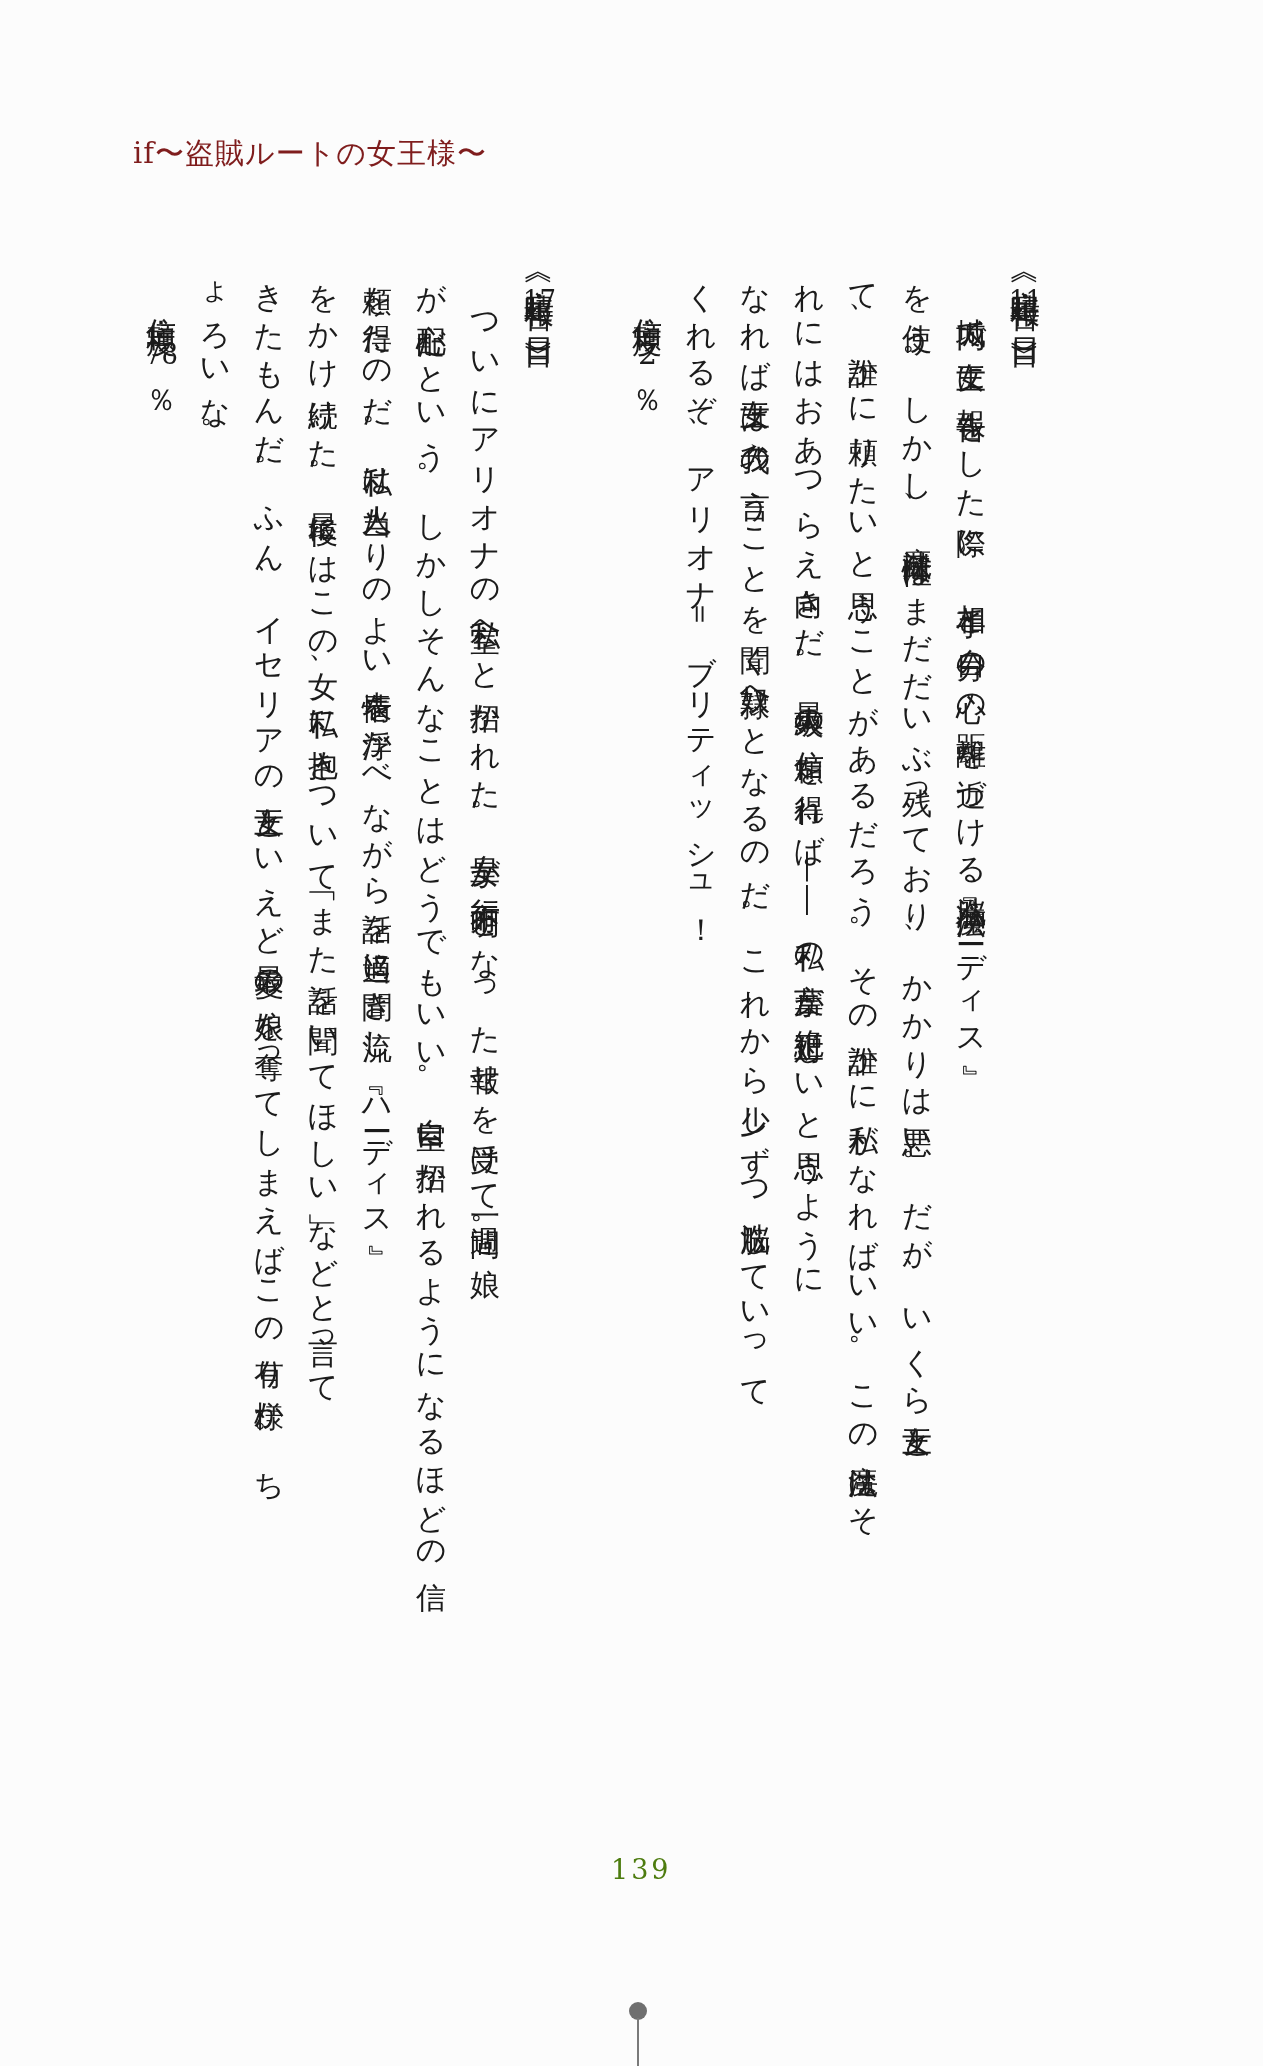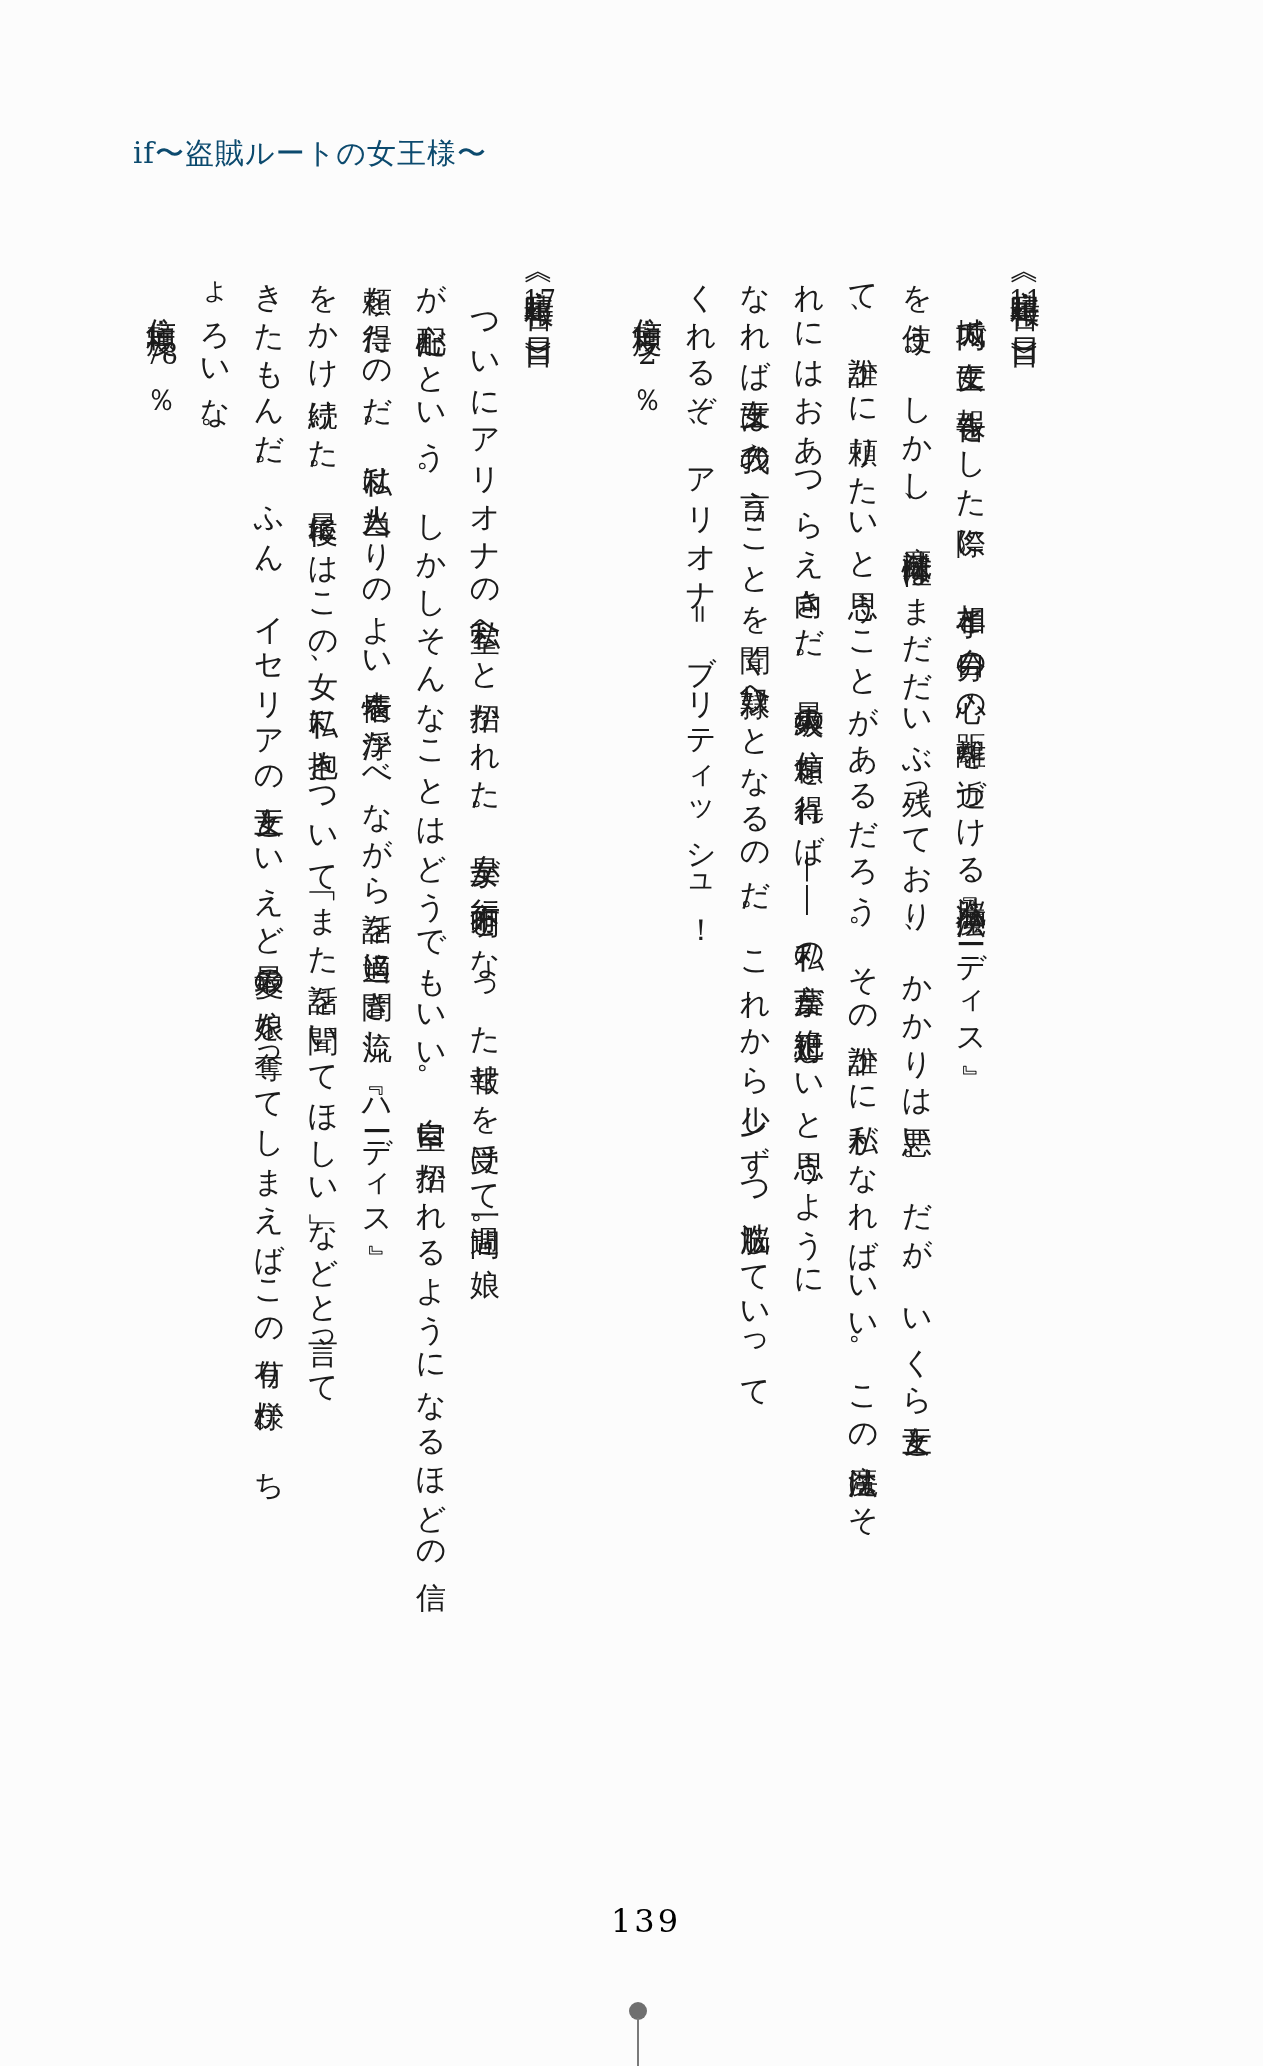--- a/index.html
+++ b/index.html
@@ -11,21 +11,21 @@
     color: #1b1b1b;
     overflow: hidden;
   }
 
   
   .running-header {
     position: absolute;
     left: 133px; top: 134px;
     font-size: 29px;
     letter-spacing: 1px;
-    color: #0c4a6e;
+    color: #7f1d1d;
     white-space: nowrap;
   }
 
   
   .vblock {
     position: absolute;
     top: 263px; right: 211px;
     width: 920px; height: 1400px;
     writing-mode: vertical-rl;
     text-orientation: mixed;
@@ -41,24 +41,24 @@
   .tight { letter-spacing: 2px; }  
   .tcy {                            
     text-combine-upright: all;
     -webkit-text-combine: horizontal;
     letter-spacing: 0;
   }
 
   
   .page-number {
     position: absolute;
-    left: 611px; top: 1902px;
-    font-size: 32px;
+    left: 611px; top: 1854px;
+    font-size: 27px;
     letter-spacing: 3px;
-    color: #000000;
+    color: #4d7c0f;
   }
   .footer-dot {
     position: absolute;
     left: 629px; top: 2002px;
     width: 18px; height: 18px;
     border-radius: 50%;
     background: #6f6f6f;
   }
   .footer-stem {
     position: absolute;

